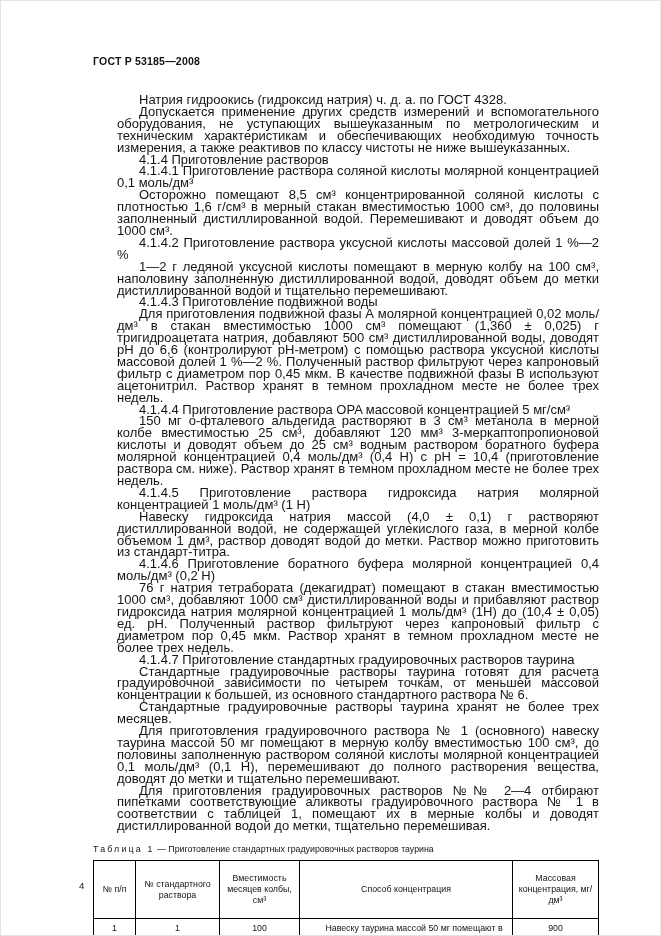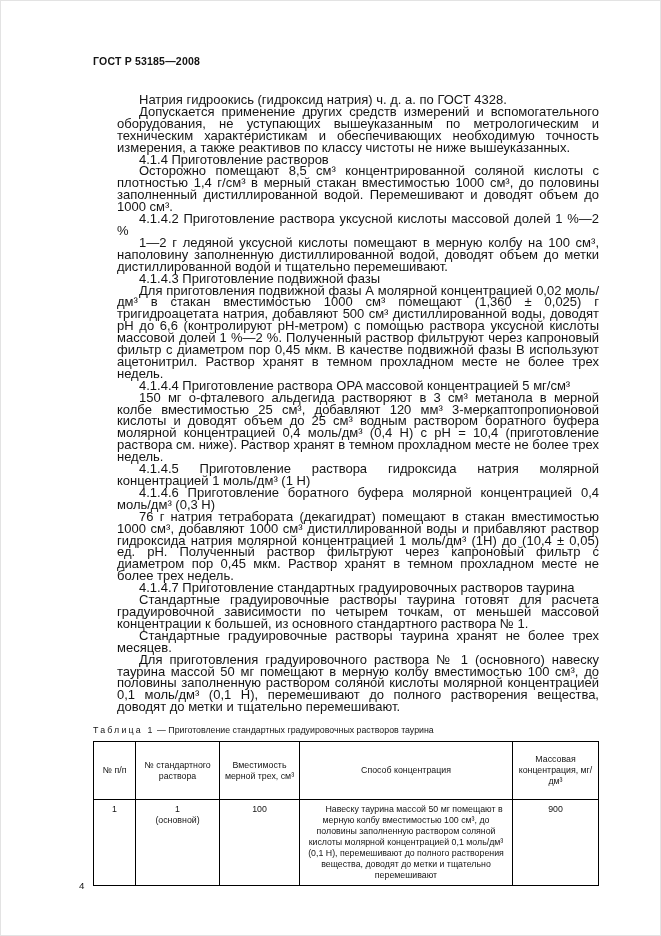--- a/index.html
+++ b/index.html
@@ -80,54 +80,57 @@
 <body>
 
 <div class="page">
   <div class="content">
     <div class="doc-header">ГОСТ Р 53185—2008</div>
 
     <div class="body-text">
         <p class="para">Натрия гидроокись (гидроксид натрия) ч. д. а. по ГОСТ 4328.</p>
         <p class="para">Допускается применение других средств измерений и вспомогательного оборудования, не уступающих вышеуказанным по метрологическим и техническим характеристикам и обеспечивающих необходимую точность измерения, а также реактивов по классу чистоты не ниже вышеуказанных.</p>
         <p class="para bold">4.1.4 Приготовление растворов</p>
-        <p class="para">Осторожно помещают 8,5 см³ концентрированной соляной кислоты с плотностью 1,4 г/см³ в мерный стакан вместимостью 1000 см³, до половины заполненный дистиллированной водой. Перемешивают и доводят объем до 1000 см³.</p>
+        <p class="para">4.1.4.1 Приготовление раствора соляной кислоты молярной концентрацией 0,1 моль/дм³</p>
+        <p class="para">Осторожно помещают 8,5 см³ концентрированной соляной кислоты с плотностью 1,6 г/см³ в мерный стакан вместимостью 1000 см³, до половины заполненный дистиллированной водой. Перемешивают и доводят объем до 1000 см³.</p>
         <p class="para">4.1.4.2 Приготовление раствора уксусной кислоты массовой долей 1 %—2 %</p>
         <p class="para">1—2 г ледяной уксусной кислоты помещают в мерную колбу на 100 см³, наполовину заполненную дистиллированной водой, доводят объем до метки дистиллированной водой и тщательно перемешивают.</p>
-        <p class="para">4.1.4.3 Приготовление подвижной фазы</p>
+        <p class="para">4.1.4.3 Приготовление подвижной воды</p>
         <p class="para">Для приготовления подвижной фазы А молярной концентрацией 0,02 моль/дм³ в стакан вместимостью 1000 см³ помещают (1,360 ± 0,025) г тригидроацетата натрия, добавляют 500 см³ дистиллированной воды, доводят pH до 6,6 (контролируют pH-метром) с помощью раствора уксусной кислоты массовой долей 1 %—2 %. Полученный раствор фильтруют через капроновый фильтр с диаметром пор 0,45 мкм. В качестве подвижной фазы В используют ацетонитрил. Раствор хранят в темном прохладном месте не более трех недель.</p>
         <p class="para">4.1.4.4 Приготовление раствора OPA массовой концентрацией 5 мг/см³</p>
         <p class="para">150 мг о-фталевого альдегида растворяют в 3 см³ метанола в мерной колбе вместимостью 25 см³, добавляют 120 мм³ 3-меркаптопропионовой кислоты и доводят объем до 25 см³ водным раствором боратного буфера молярной концентрацией 0,4 моль/дм³ (0,4 Н) с pH = 10,4 (приготовление раствора см. ниже). Раствор хранят в темном прохладном месте не более трех недель.</p>
         <p class="para">4.1.4.5 Приготовление раствора гидроксида натрия молярной концентрацией 1 моль/дм³ (1 Н)</p>
-        <p class="para">4.1.4.6 Приготовление боратного буфера молярной концентрацией 0,4 моль/дм³ (0,3 Н)</p>
+        <p class="para">Навеску гидроксида натрия массой (4,0 ± 0,1) г растворяют дистиллированной водой, не содержащей углекислого газа, в мерной колбе объемом 1 дм³, раствор доводят водой до метки. Раствор можно приготовить из стандарт-титра.</p>
+        <p class="para">4.1.4.6 Приготовление боратного буфера молярной концентрацией 0,4 моль/дм³ (0,2 Н)</p>
         <p class="para">76 г натрия тетрабората (декагидрат) помещают в стакан вместимостью 1000 см³, добавляют 1000 см³ дистиллированной воды и прибавляют раствор гидроксида натрия молярной концентрацией 1 моль/дм³ (1Н) до (10,4 ± 0,05) ед. pH. Полученный раствор фильтруют через капроновый фильтр с диаметром пор 0,45 мкм. Раствор хранят в темном прохладном месте не более трех недель.</p>
         <p class="para">4.1.4.7 Приготовление стандартных градуировочных растворов таурина</p>
-        <p class="para">Стандартные градуировочные растворы таурина готовят для расчета градуировочной зависимости по четырем точкам, от меньшей массовой концентрации к большей, из основного стандартного раствора № 1.</p>
+        <p class="para">Стандартные градуировочные растворы таурина готовят для расчета градуировочной зависимости по четырем точкам, от меньшей массовой концентрации к большей, из основного стандартного раствора № 6.</p>
         <p class="para">Стандартные градуировочные растворы таурина хранят не более трех месяцев.</p>
         <p class="para">Для приготовления градуировочного раствора № 1 (основного) навеску таурина массой 50 мг помещают в мерную колбу вместимостью 100 см³, до половины заполненную раствором соляной кислоты молярной концентрацией 0,1 моль/дм³ (0,1 Н), перемешивают до полного растворения вещества, доводят до метки и тщательно перемешивают.</p>
+        <p class="para">Для приготовления градуировочных растворов №№ 2—4 отбирают пипетками соответствующие аликвоты градуировочного раствора № 1 в соответствии с таблицей 1, помещают их в мерные колбы и доводят дистиллированной водой до метки, тщательно перемешивая.</p>
       </div>
 
     <div class="table-caption">
       <span class="caption-label">Таблица 1</span>
       <span class="caption-text">— Приготовление стандартных градуировочных растворов таурина</span>
     </div>
 
     <table class="solutions">
       <colgroup>
         <col style="width:42px">
         <col style="width:84px">
         <col style="width:80px">
         <col>
         <col style="width:86px">
       </colgroup>
       <thead>
         <tr>
             <th>№ п/п</th>
             <th>№ стандартного раствора</th>
-            <th>Вместимость мерной трех, см³</th>
+            <th>Вместимость месяцев колбы, см³</th>
             <th>Способ концентрация</th>
             <th>Массовая концентрация, мг/дм³</th>
           </tr>
       </thead>
       <tbody>
           <tr>
             <td class="col-num">1</td>
             <td class="col-std">1
 (основной)</td>
             <td class="col-vol">100</td>

